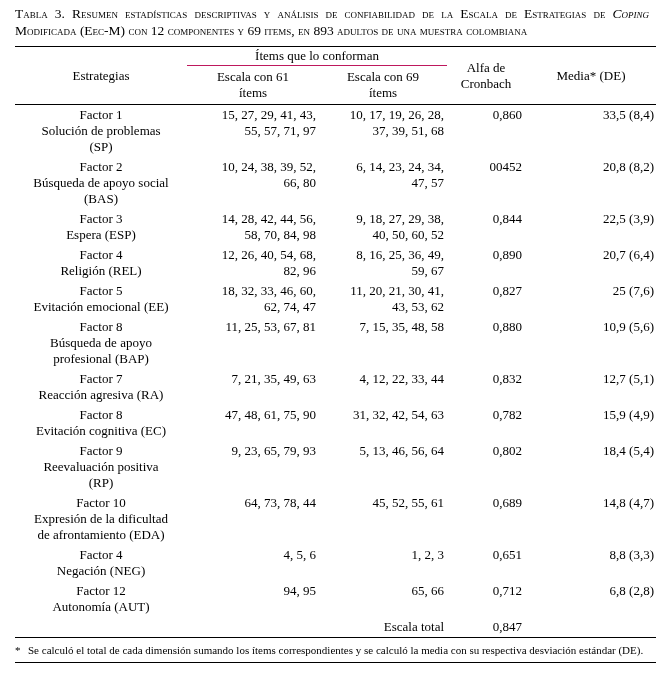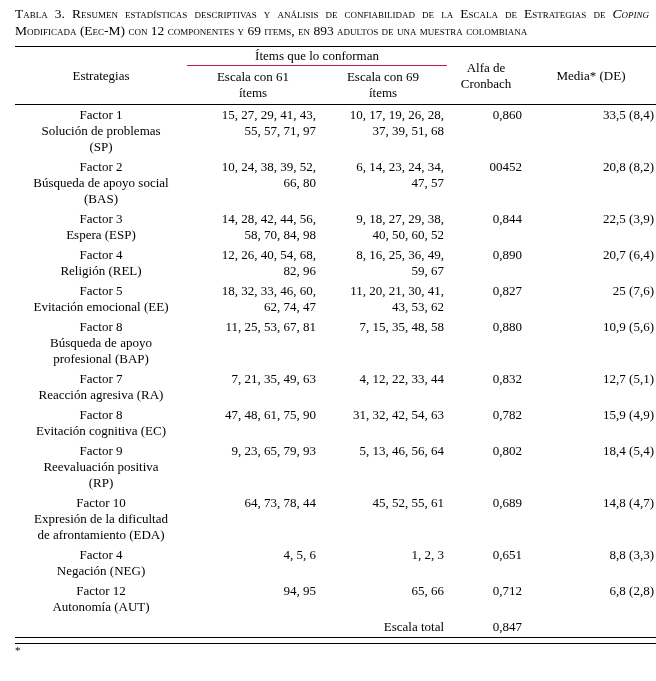--- a/index.html
+++ b/index.html
@@ -226,17 +226,18 @@
         <td class="ctr"></td>
         <td class="ctr">Escala total</td>
         <td class="ctr">0,847</td>
         <td class="ctr"></td>
       </tr>
     </tbody>
   </table>
 
   <div class="footnote">
     <span class="marker">*</span>
+    <span>Se calculó el total de cada dimensión sumando los ítems correspondientes y se calculó la media con su respectiva desviación estándar (DE).</span>
   </div>
 
   <div class="bottom-rule"></div>
 
 </div>
 
 </body></html>

